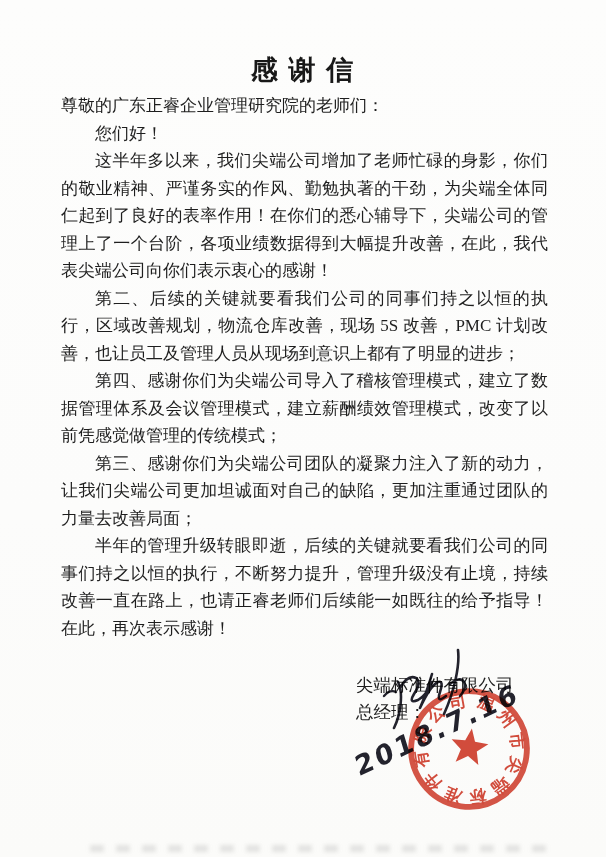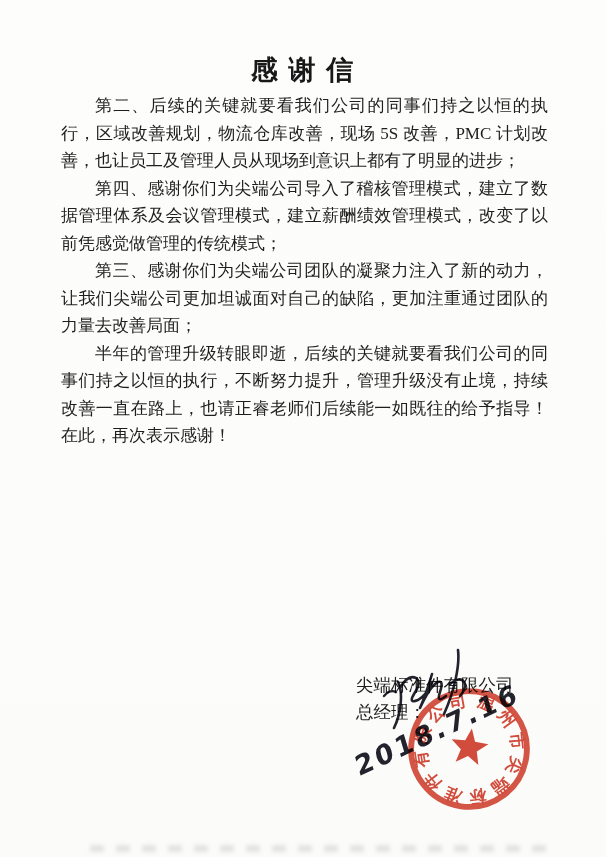--- a/index.html
+++ b/index.html
@@ -61,20 +61,23 @@
   }
 </style>
 </head>
 <body>
 
 <div class="page">
 
   <div class="letter-title">感  谢  信</div>
 
   <div class="content">
+    <p class="no-indent">尊敬的广东正睿企业管理研究院的老师们：</p>
+    <p>您们好！</p>
+    <p>这半年多以来，我们尖端公司增加了老师忙碌的身影，你们的敬业精神、严谨务实的作风、勤勉执著的干劲，为尖端全体同仁起到了良好的表率作用！在你们的悉心辅导下，尖端公司的管理上了一个台阶，各项业绩数据得到大幅提升改善，在此，我代表尖端公司向你们表示衷心的感谢！</p>
     <p>第二、后续的关键就要看我们公司的同事们持之以恒的执行，区域改善规划，物流仓库改善，现场 5S 改善，PMC 计划改善，也让员工及管理人员从现场到意识上都有了明显的进步；</p>
     <p>第四、感谢你们为尖端公司导入了稽核管理模式，建立了数据管理体系及会议管理模式，建立薪酬绩效管理模式，改变了以前凭感觉做管理的传统模式；</p>
     <p>第三、感谢你们为尖端公司团队的凝聚力注入了新的动力，让我们尖端公司更加坦诚面对自己的缺陷，更加注重通过团队的力量去改善局面；</p>
     <p>半年的管理升级转眼即逝，后续的关键就要看我们公司的同事们持之以恒的执行，不断努力提升，管理升级没有止境，持续改善一直在路上，也请正睿老师们后续能一如既往的给予指导！在此，再次表示感谢！</p>
   </div>
 
   <div class="signature-block">
     <div>尖端标准件有限公司</div>
     <div>总经理：</div>
   </div>

